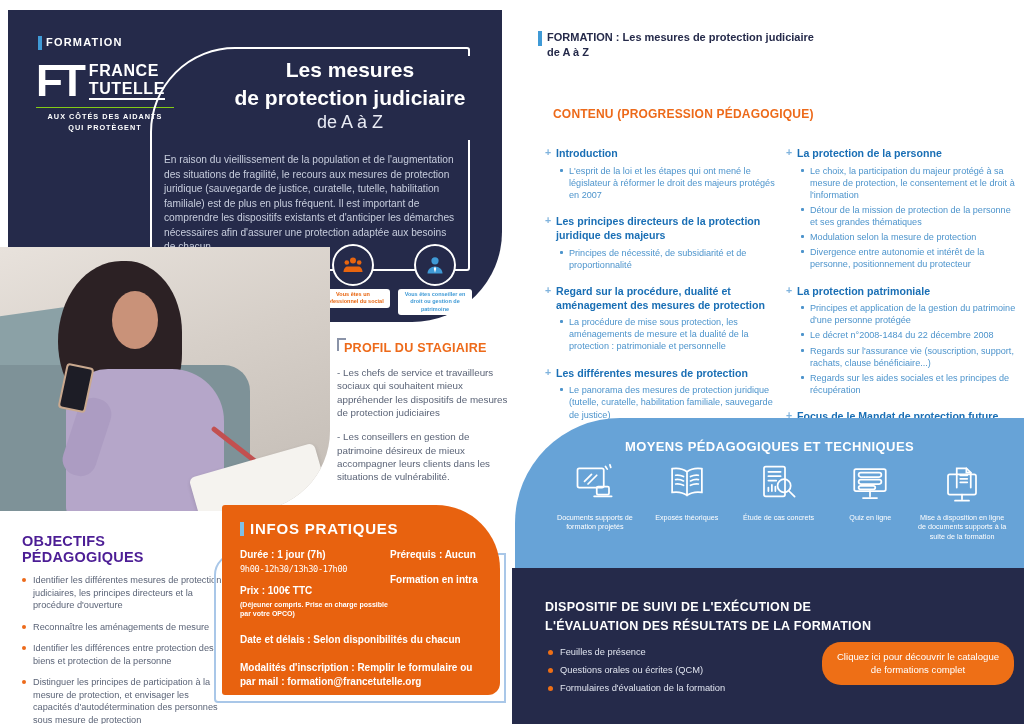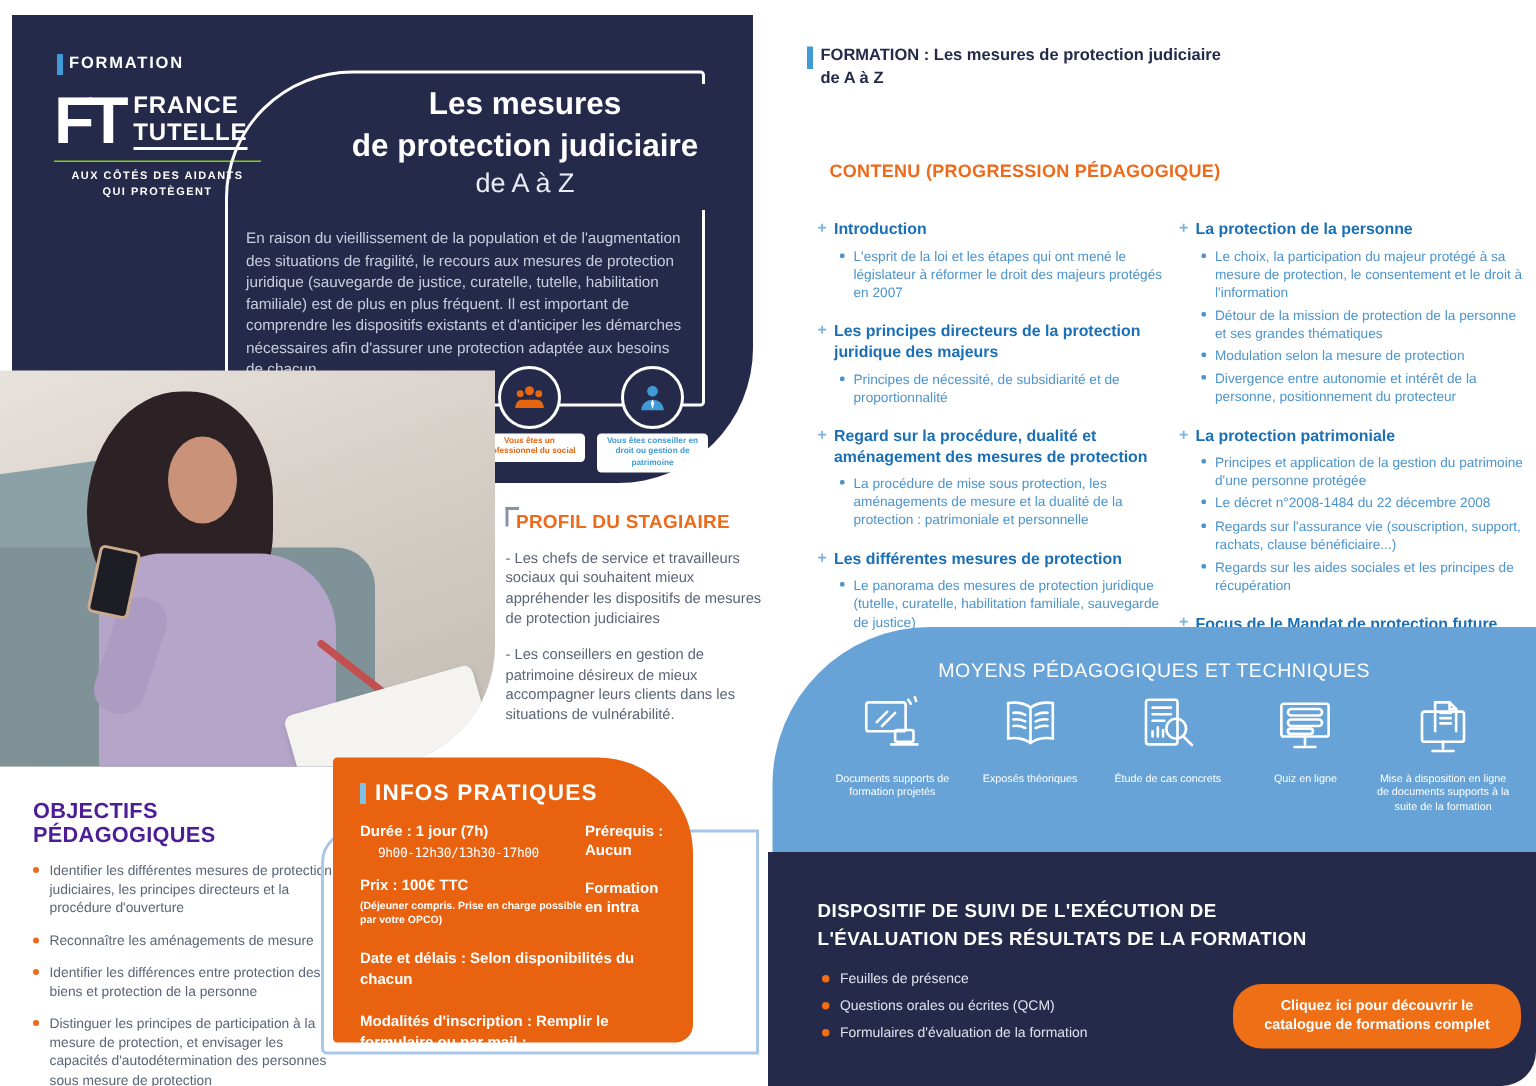--- a/index.html
+++ b/index.html
@@ -1,17 +1,17 @@
 <!DOCTYPE html>
 <html><head>
 <meta charset="utf-8">
 <style>
   html,body{margin:0;padding:0;background:#fff;}
   .page{position:relative;width:1024px;height:724px;background:#fff;overflow:hidden;
-        font-family:"Liberation Sans",sans-serif;border-radius:23px;}
+        font-family:"Liberation Sans",sans-serif;}
 
   
   .navy-panel{position:absolute;left:8px;top:10px;width:494px;height:312px;
               background:#252a4a;border-radius:0 0 90px 0;}
   .formation-tag{position:absolute;left:30px;top:26px;color:#fff;font-size:11px;font-weight:bold;
                  letter-spacing:1.2px;padding-left:8px;}
   .formation-tag::before{content:"";position:absolute;left:0;top:0;width:4px;height:14px;background:#3f9ad6;}
 
   .logo{position:absolute;left:28px;top:52px;color:#fff;width:138px;}
   .logo-top{display:flex;align-items:center;gap:7px;}
@@ -72,29 +72,29 @@
   
   .objectifs{position:absolute;left:22px;top:533px;width:200px;}
   .heading-orange{color:#4c1d95;font-size:14.5px;font-weight:bold;letter-spacing:0.2px;}
   .objectifs ul{margin:8px 0 0 0;padding:0;list-style:none;}
   .objectifs li{position:relative;margin-top:9px;padding-left:11px;font-size:9.2px;color:#5b6477;line-height:1.36;}
   .objectifs li::before{content:"";position:absolute;left:0;top:4px;width:4px;height:4px;border-radius:50%;background:#ed6a1a;}
 
   
   .infos-outline{position:absolute;left:214px;top:553px;width:288px;height:146px;
                  border:2px solid #a9c7e8;border-radius:22px 0 0 4px;}
-  .infos{position:absolute;left:222px;top:505px;width:240px;height:190px;background:#e8620f;
+  .infos{position:absolute;left:222px;top:505px;width:278px;height:190px;background:#e8620f;
          border-radius:3px 64px 12px 3px;color:#fff;padding:15px 18px;box-sizing:border-box;}
   .infos-heading{position:relative;padding-left:10px;font-size:15px;font-weight:bold;letter-spacing:0.8px;}
   .infos-heading::before{content:"";position:absolute;left:0;top:2px;width:4px;height:14px;background:#7fc0e8;}
   .infos-grid{display:flex;margin-top:11px;}
   .infos-left{width:150px;}
   .infos-right{flex:1;}
   .i-line{font-size:10px;font-weight:bold;margin-bottom:3px;line-height:1.3;}
-  .i-horaires{font-family:"DejaVu Sans Mono",monospace;font-size:8.6px;letter-spacing:-0.3px;margin-bottom:10px;margin-left:12px;}
+  .i-horaires{font-family:"DejaVu Sans Mono",monospace;font-size:8.6px;letter-spacing:-0.3px;margin-bottom:10px;}
   .i-note{font-size:7px;line-height:1.35;font-weight:bold;}
   .i-gap{margin-top:12px;}
   .i-block{margin-top:14px;font-size:10px;font-weight:bold;line-height:1.4;}
 
   
   .rp-header{position:absolute;left:538px;top:30px;width:285px;color:#252a4a;font-size:11px;
              font-weight:bold;line-height:1.35;padding-left:9px;}
   .rp-header::before{content:"";position:absolute;left:0;top:1px;width:4px;height:15px;background:#3f9ad6;}
   .contenu-heading{position:absolute;left:553px;top:107px;color:#ed6a1a;font-size:12px;
                    font-weight:bold;letter-spacing:0.2px;}
@@ -103,34 +103,34 @@
   .col2{left:786px;width:234px;}
   .c-item{margin-bottom:14px;}
   .c-title{position:relative;padding-left:11px;color:#1a6fb5;font-weight:bold;font-size:10.6px;line-height:1.3;}
   .c-title::before{content:"+";position:absolute;left:0;top:-1px;color:#7fb3dd;font-weight:bold;}
   .c-subs{margin:4px 0 0 0;padding:0 0 0 15px;list-style:none;}
   .c-subs li{position:relative;padding-left:9px;font-size:9.1px;color:#4d94cc;line-height:1.33;margin-bottom:3px;}
   .c-subs li::before{content:"";position:absolute;left:0;top:4px;width:3px;height:3px;background:#4d94cc;border-radius:1px;}
 
   .moyens{position:absolute;left:515px;top:418px;width:509px;height:150px;background:#67a3d7;
           border-radius:105px 0 0 0;box-sizing:border-box;}
-  .moyens-heading{margin:21px 0 0 0;text-align:center;color:#fff;font-weight:normal;font-size:13px;letter-spacing:0.4px;}
+  .moyens-heading{margin:21px 0 0 0;text-align:center;color:#fff;font-weight:bold;font-size:13px;letter-spacing:0.4px;}
   .moyens-row{display:flex;justify-content:space-between;padding:9px 16px 0 34px;}
   .moyen{width:95px;display:flex;flex-direction:column;align-items:center;}
   .moyen svg{width:42px;height:42px;}
   .moyen-label{margin-top:4px;font-size:7.2px;color:#fff;text-align:center;line-height:1.3;}
 
   .dispositif{position:absolute;left:512px;top:568px;width:512px;height:156px;background:#252a4a;}
   .dispositif-heading{margin:30px 0 0 33px;color:#fff;font-weight:bold;font-size:12.5px;
                       letter-spacing:0.3px;line-height:1.5;width:330px;}
   .dispositif ul{margin:11px 0 0 36px;padding:0;list-style:none;}
   .dispositif li{position:relative;padding-left:12px;color:#dfe3ee;font-size:9.3px;margin-bottom:8px;}
   .dispositif li::before{content:"";position:absolute;left:0;top:3px;width:5px;height:5px;border-radius:50%;background:#ee6f16;}
-  .cta-button{position:absolute;left:822px;top:656px;width:192px;box-sizing:border-box;padding:8px 10px;
-              background:#ee6f16;border-radius:19px;color:#fff;font-size:9.6px;font-weight:bold;
+  .cta-button{position:absolute;left:822px;top:642px;width:192px;box-sizing:border-box;padding:8px 10px;
+              background:#ee6f16;border-radius:19px;color:#fff;font-size:9.6px;font-weight:normal;
               text-align:center;line-height:1.4;border:none;cursor:pointer;font-family:"Liberation Sans",sans-serif;}
 </style>
 </head>
 <body>
 
 <div class="page">
 
   <div class="navy-panel">
     <div class="formation-tag">FORMATION</div>
 

